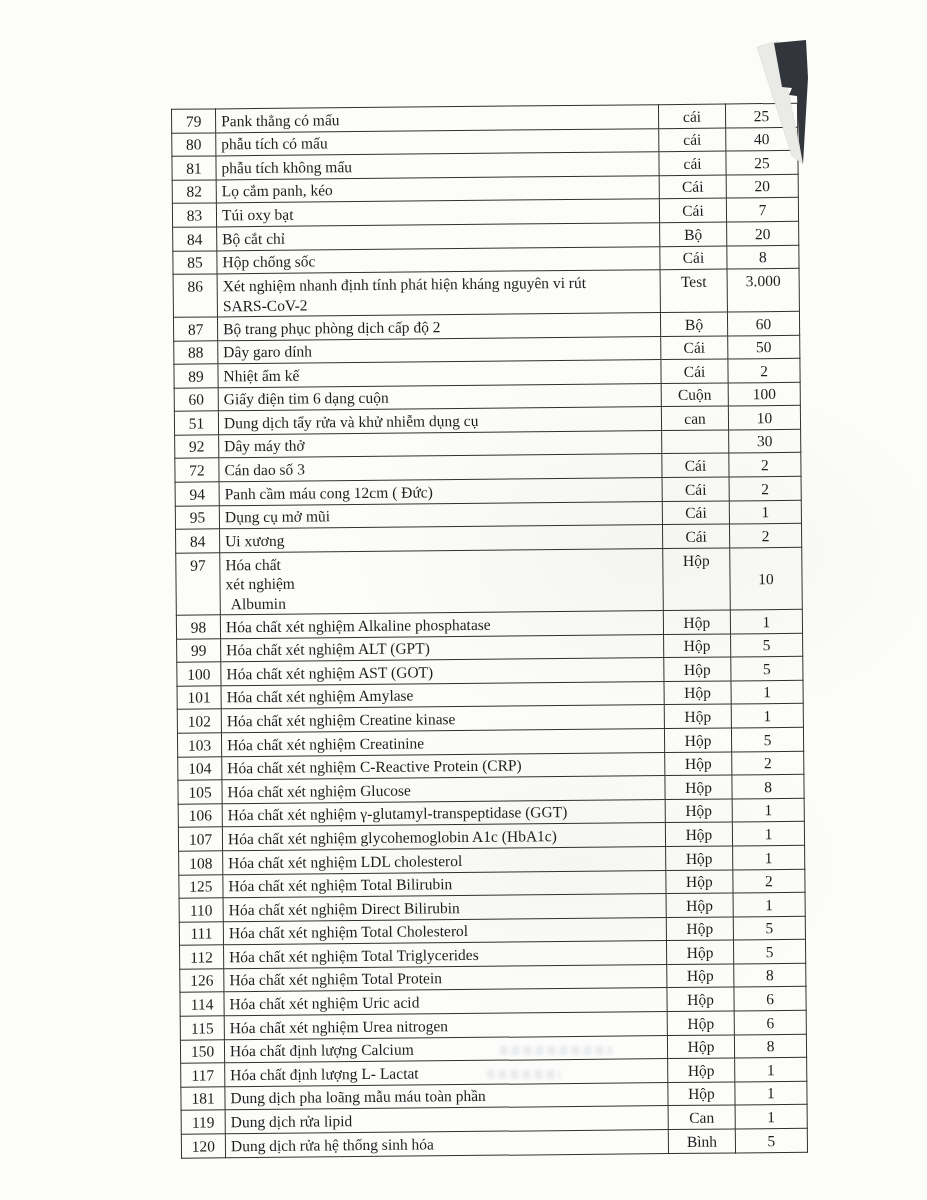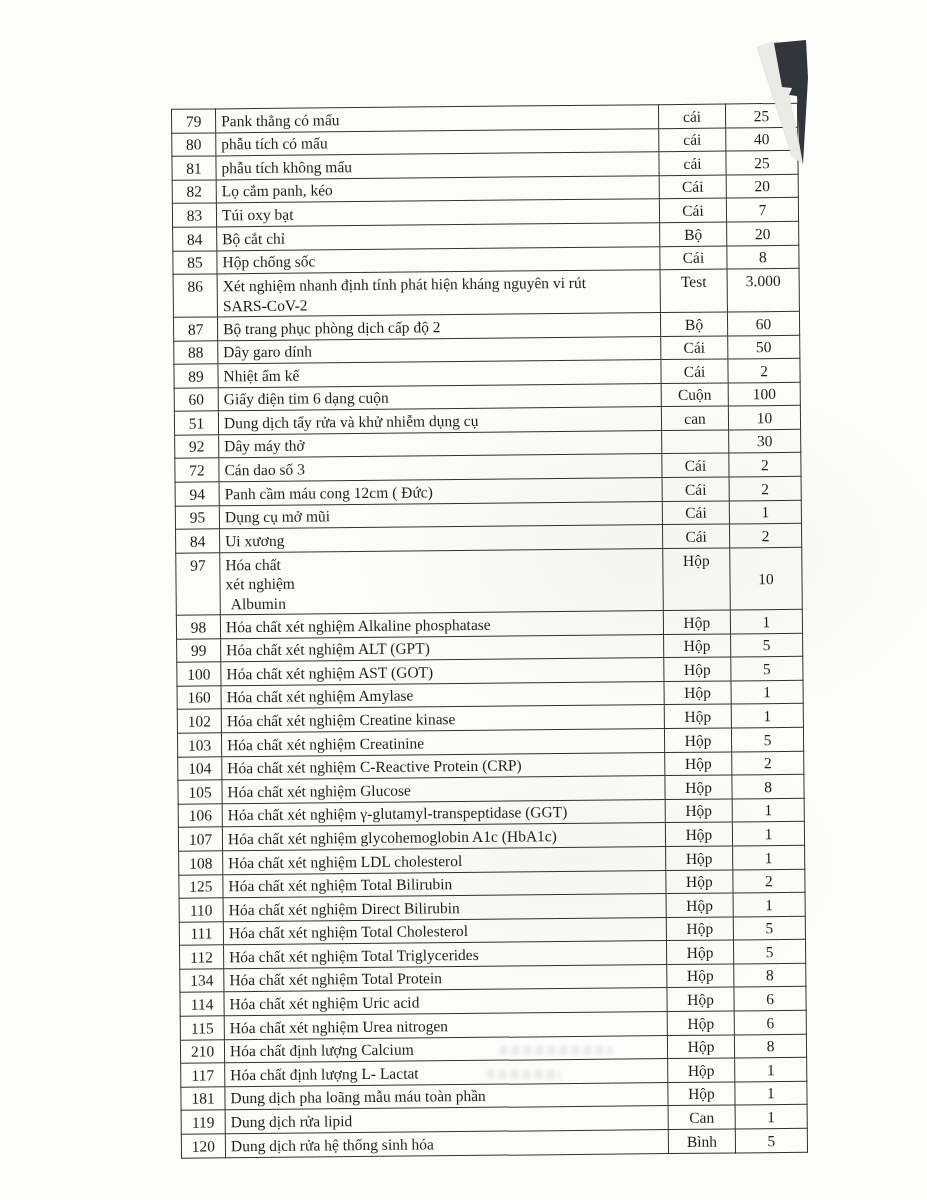--- a/index.html
+++ b/index.html
@@ -216,21 +216,21 @@
             <td class="c-unit">Hộp</td>
             <td class="c-qty">5</td>
           </tr>
           <tr>
             <td class="c-no">100</td>
             <td class="c-name">Hóa chất xét nghiệm AST (GOT)</td>
             <td class="c-unit">Hộp</td>
             <td class="c-qty">5</td>
           </tr>
           <tr>
-            <td class="c-no">160</td>
+            <td class="c-no">101</td>
             <td class="c-name">Hóa chất xét nghiệm Amylase</td>
             <td class="c-unit">Hộp</td>
             <td class="c-qty">1</td>
           </tr>
           <tr>
             <td class="c-no">102</td>
             <td class="c-name">Hóa chất xét nghiệm Creatine kinase</td>
             <td class="c-unit">Hộp</td>
             <td class="c-qty">1</td>
           </tr>
@@ -288,39 +288,39 @@
             <td class="c-unit">Hộp</td>
             <td class="c-qty">5</td>
           </tr>
           <tr>
             <td class="c-no">112</td>
             <td class="c-name">Hóa chất xét nghiệm Total Triglycerides</td>
             <td class="c-unit">Hộp</td>
             <td class="c-qty">5</td>
           </tr>
           <tr>
-            <td class="c-no">134</td>
+            <td class="c-no">126</td>
             <td class="c-name">Hóa chất xét nghiệm Total Protein</td>
             <td class="c-unit">Hộp</td>
             <td class="c-qty">8</td>
           </tr>
           <tr>
             <td class="c-no">114</td>
             <td class="c-name">Hóa chất xét nghiệm Uric acid</td>
             <td class="c-unit">Hộp</td>
             <td class="c-qty">6</td>
           </tr>
           <tr>
             <td class="c-no">115</td>
             <td class="c-name">Hóa chất xét nghiệm Urea nitrogen</td>
             <td class="c-unit">Hộp</td>
             <td class="c-qty">6</td>
           </tr>
           <tr>
-            <td class="c-no">210</td>
+            <td class="c-no">150</td>
             <td class="c-name">Hóa chất định lượng Calcium</td>
             <td class="c-unit">Hộp</td>
             <td class="c-qty">8</td>
           </tr>
           <tr>
             <td class="c-no">117</td>
             <td class="c-name">Hóa chất định lượng L- Lactat</td>
             <td class="c-unit">Hộp</td>
             <td class="c-qty">1</td>
           </tr>

